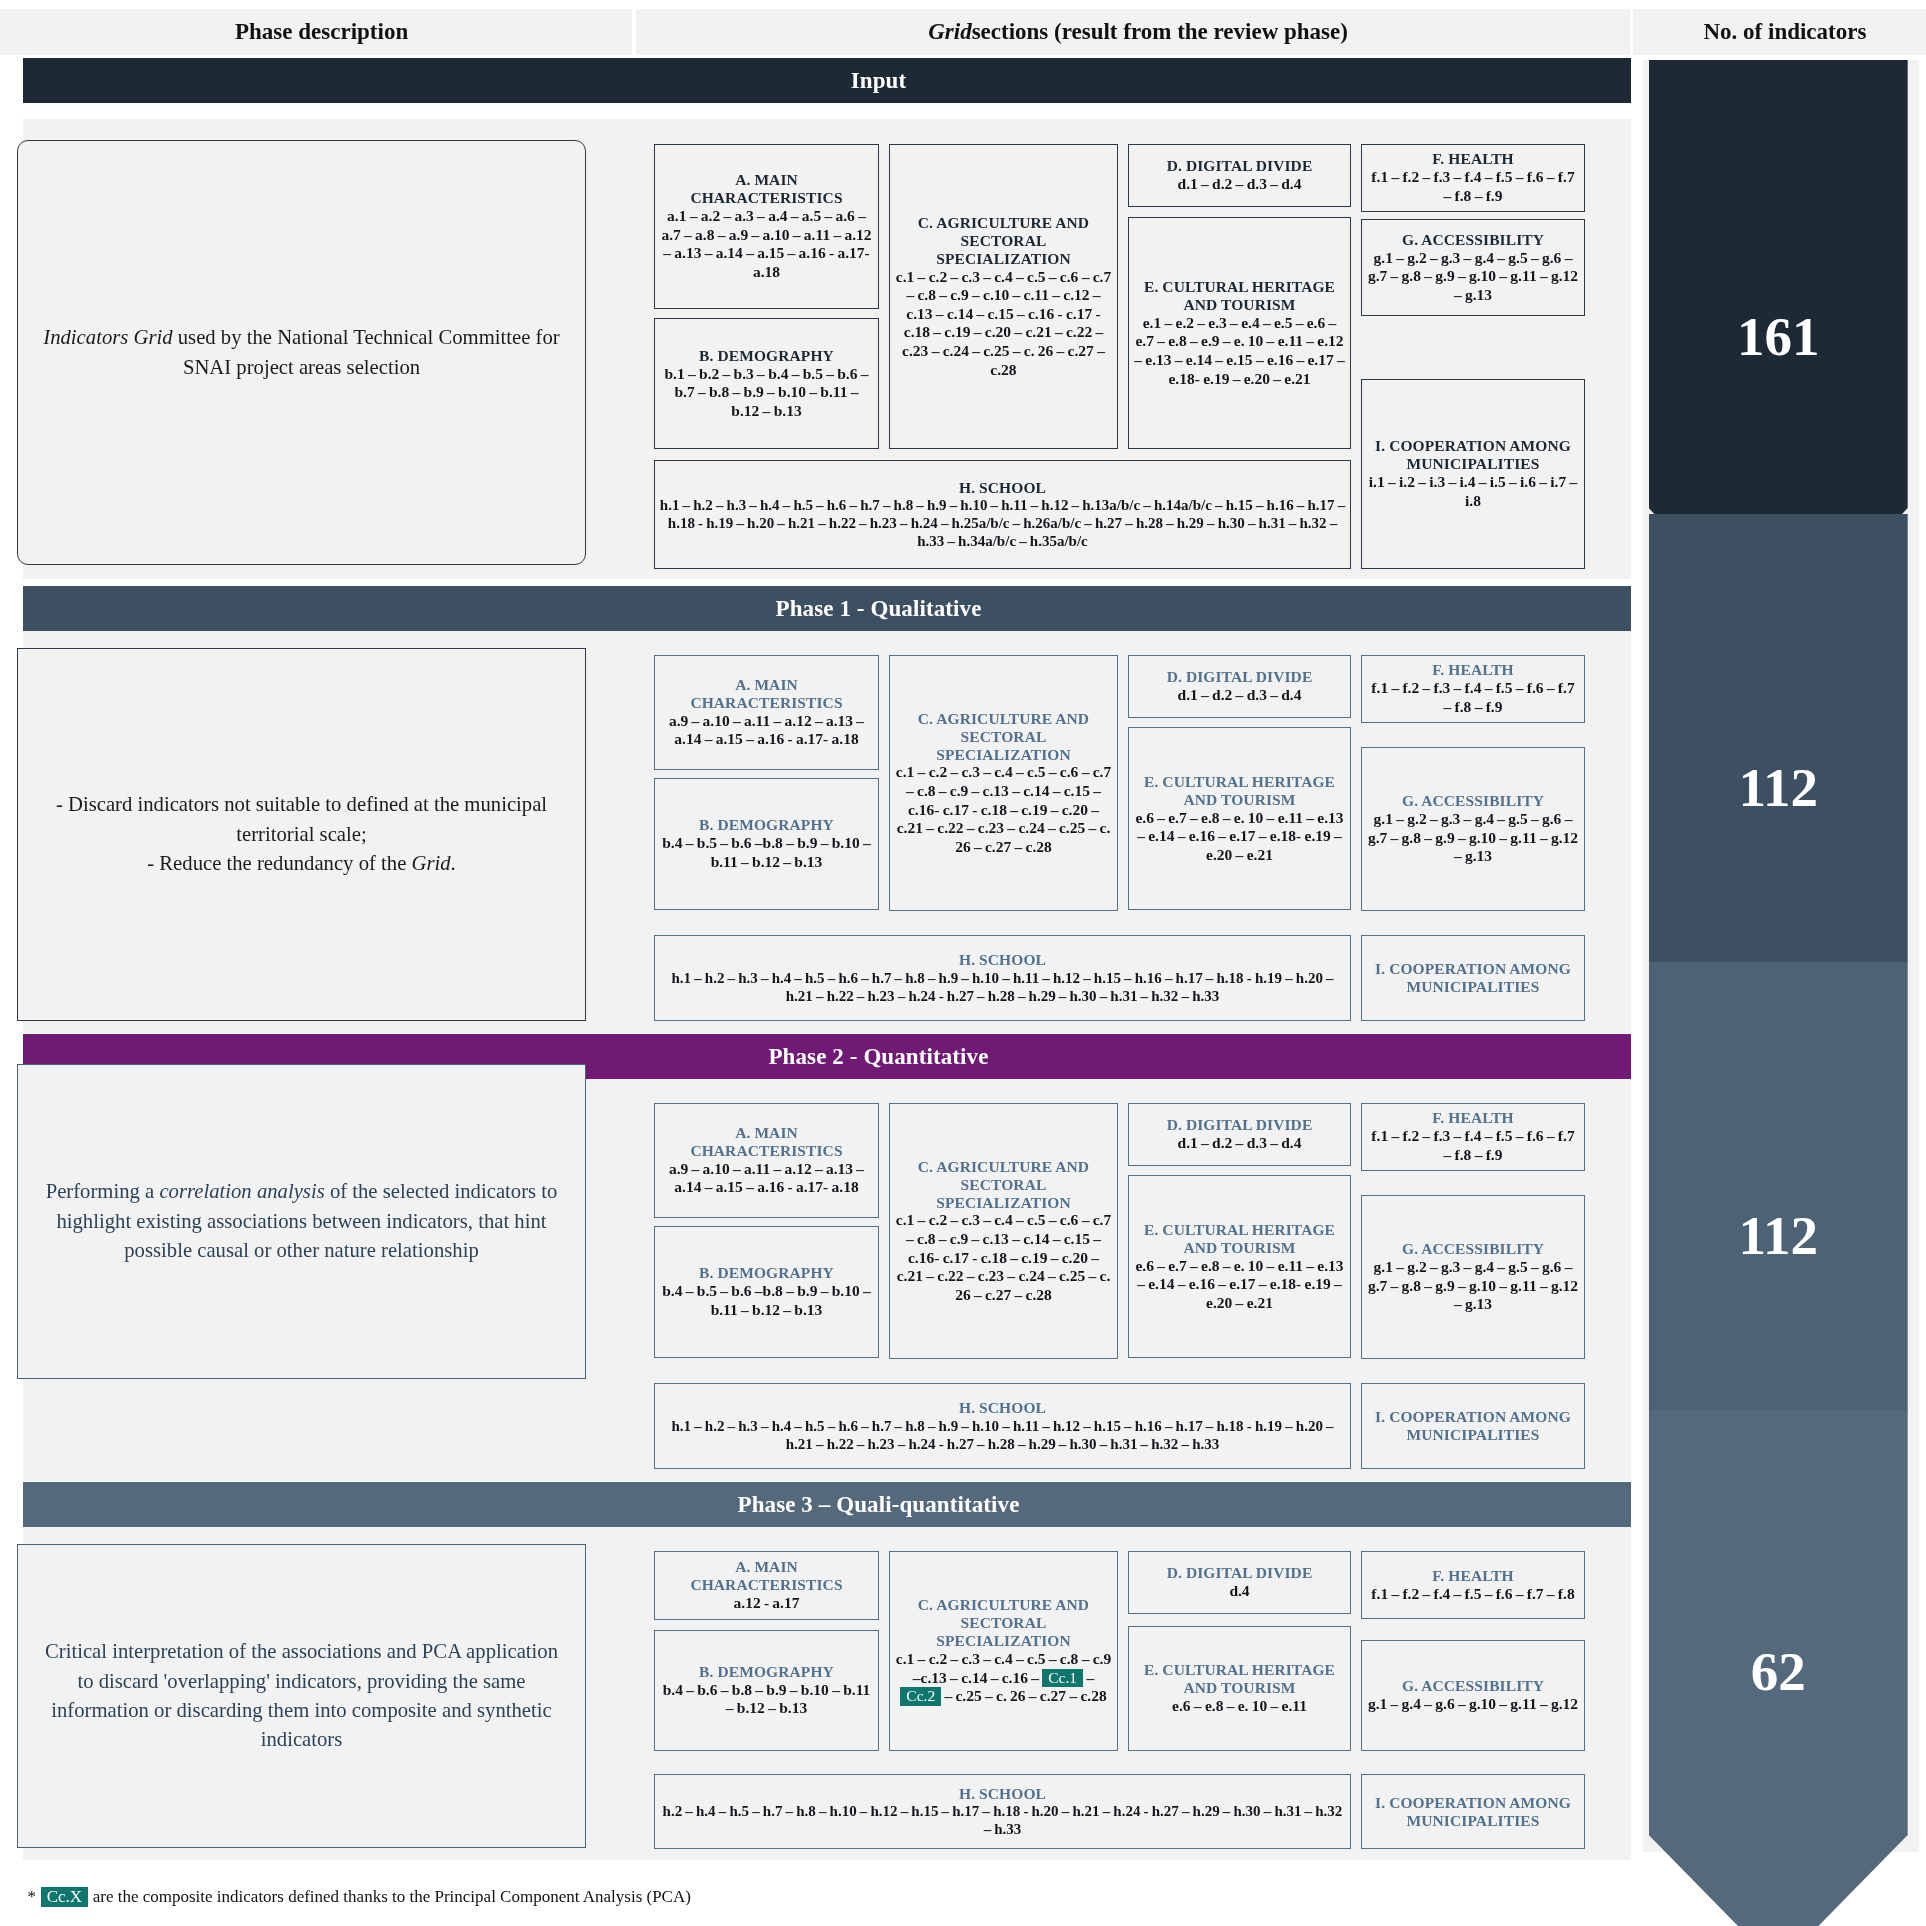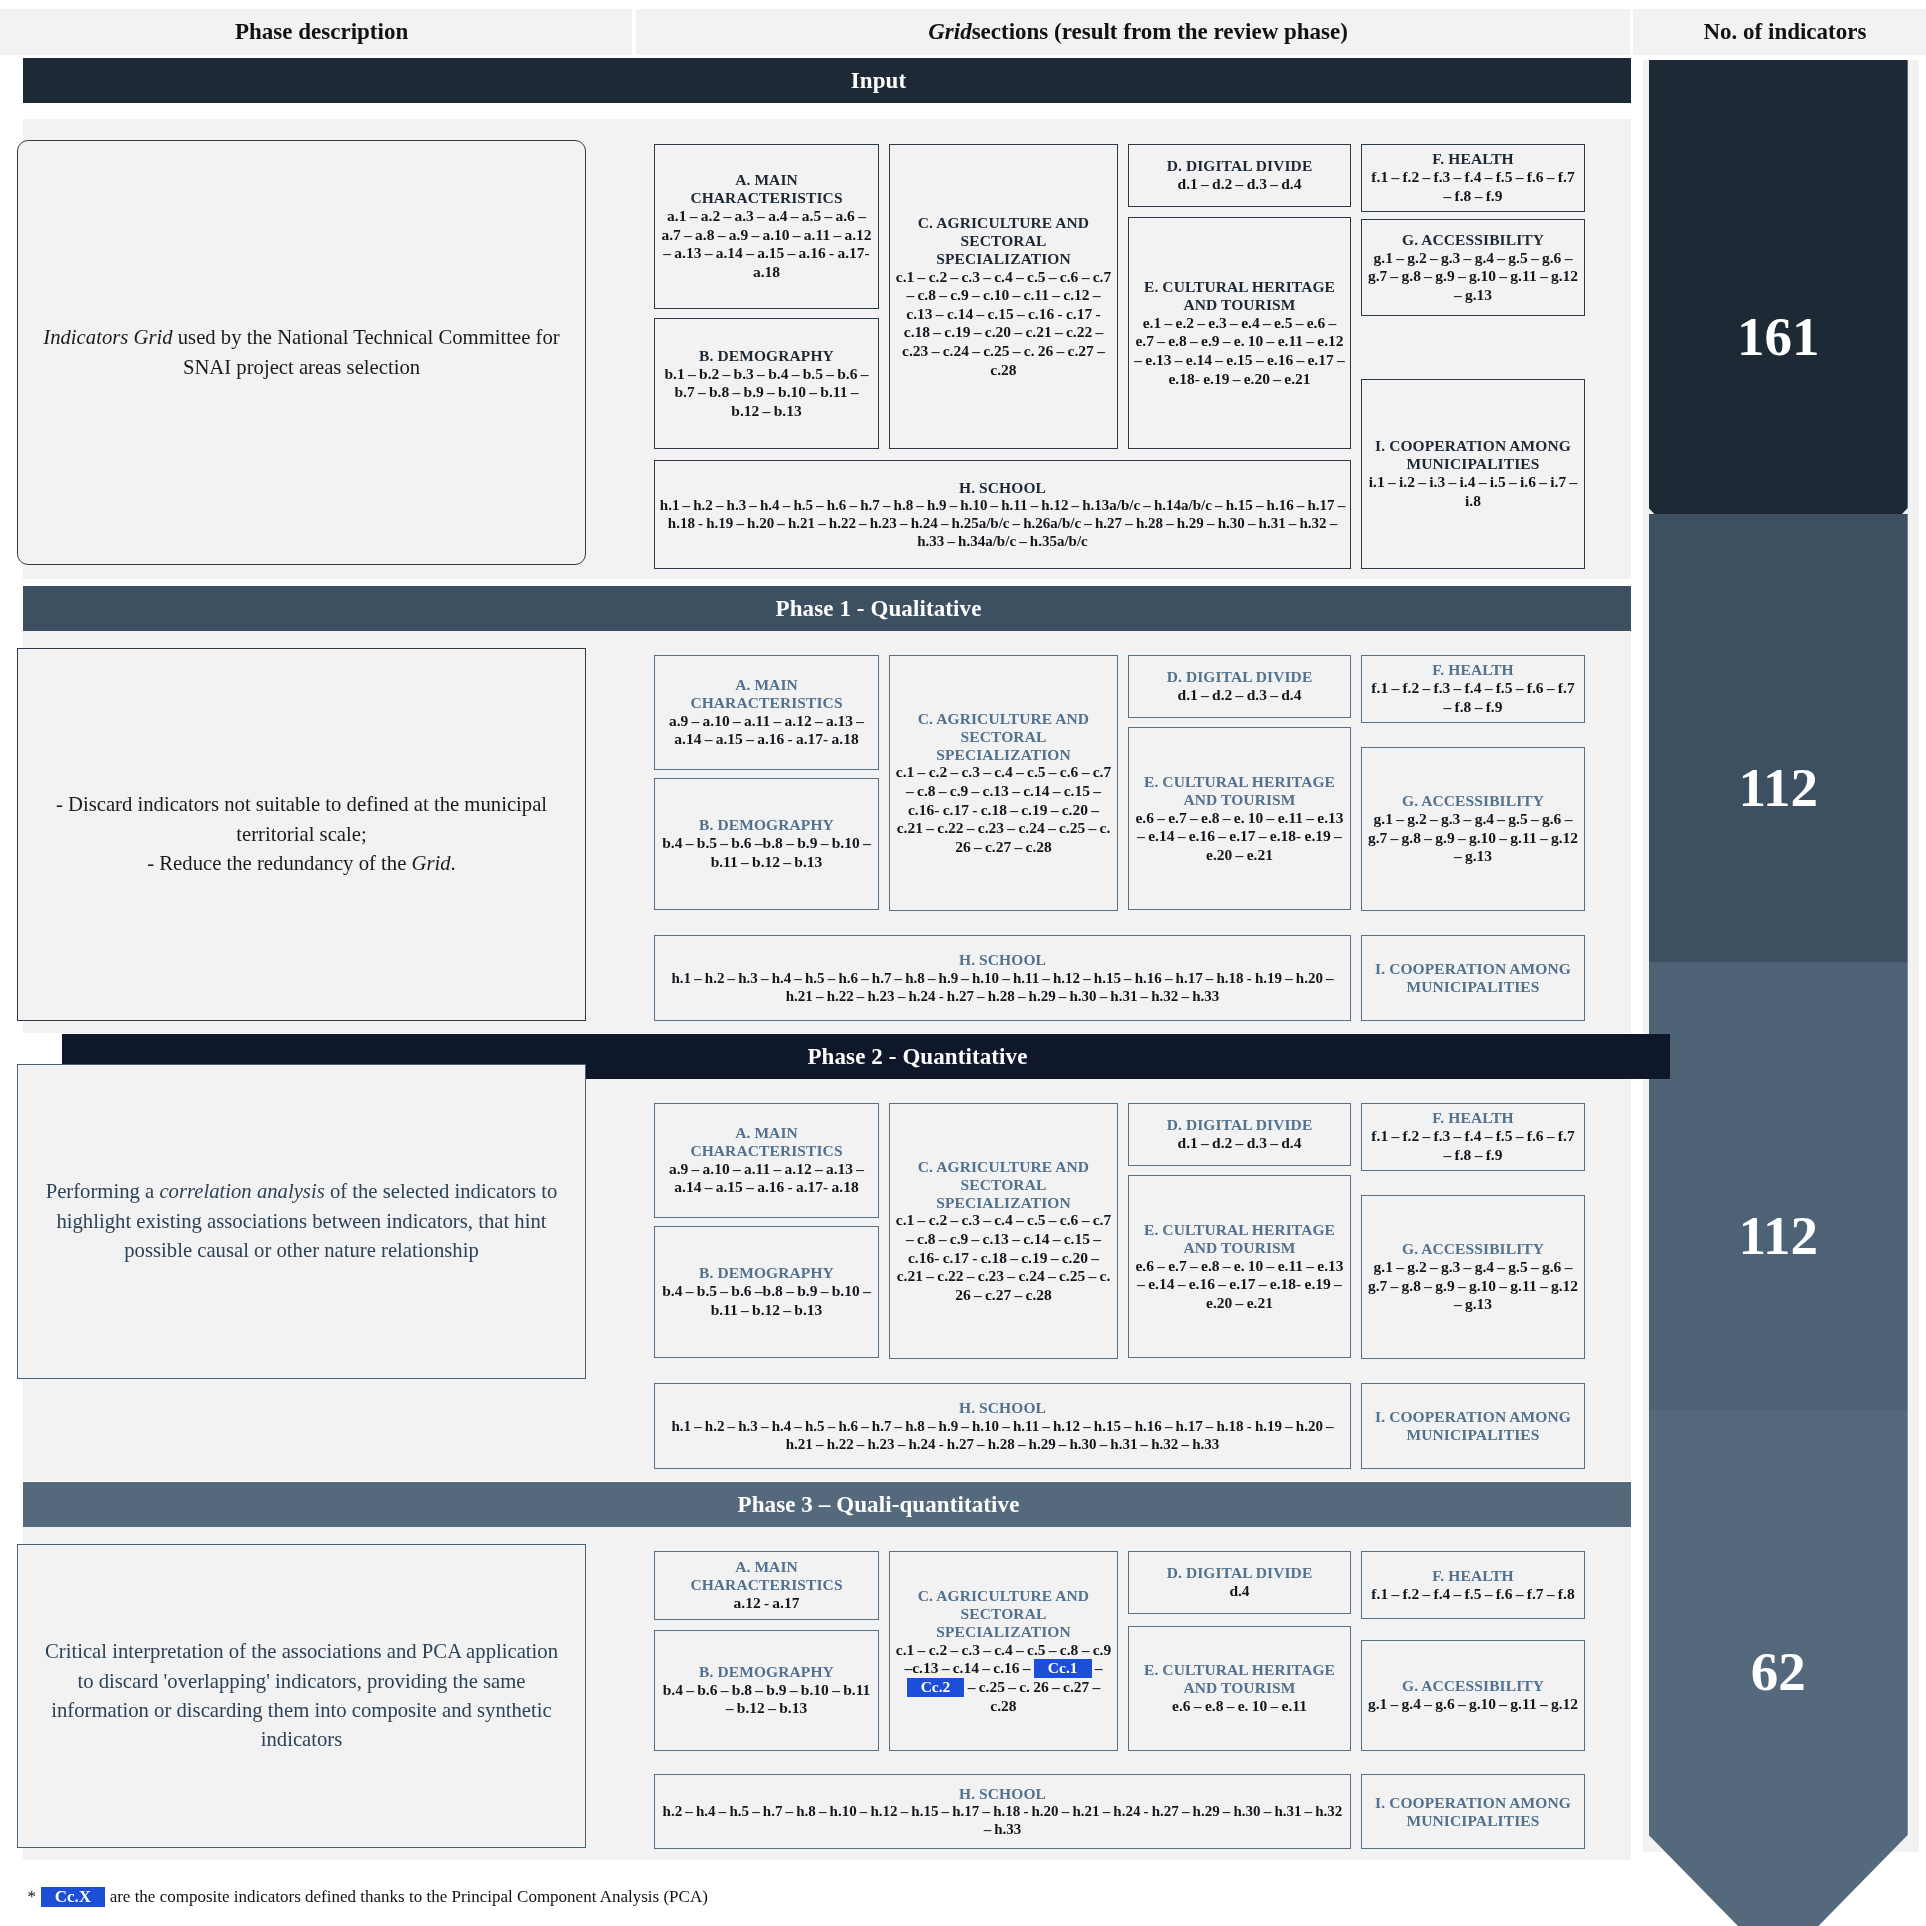--- a/index.html
+++ b/index.html
@@ -48,21 +48,21 @@
     align-items: center;
     justify-content: center;
     color: #ffffff;
     font-weight: bold;
     font-size: 23px;
     letter-spacing: 0.1px;
     box-sizing: border-box;
   }
   .banner.input   { background: #1d2a35; left: 23px; width: 1608px; }
   .banner.p1      { background: #3c5061; }
-  .banner.p2      { background: #0f172a; margin-left: 39px; }
+  .banner.p2      { background: #701a75; }
   .banner.p3      { background: #55697c; }
 
   
   .banner span { margin-left: 103px; }
 
   
   .section-body {
     position: absolute;
     left: 23px;
     width: 1608px;
@@ -117,24 +117,24 @@
   .gbox .codes {
     font-weight: bold;
     font-size: 15.5px;
     line-height: 1.2;
     color: #12161b;
     word-spacing: -0.6px;
   }
   .gbox .codes.tiny { font-size: 15px; }
   .chip {
     display: inline-block;
-    background: #1d4ed8;
+    background: #0f766e;
     color: #ffffff;
-    padding: 0 14px;
-    font-weight: bold;
+    padding: 0 6px;
+    font-weight: normal;
   }
 
   
   .arrow-col {
     position: absolute;
     left: 1643px;
     top: 60px;
     width: 276px;
     height: 1792px;
     background: #f2f2f2;

